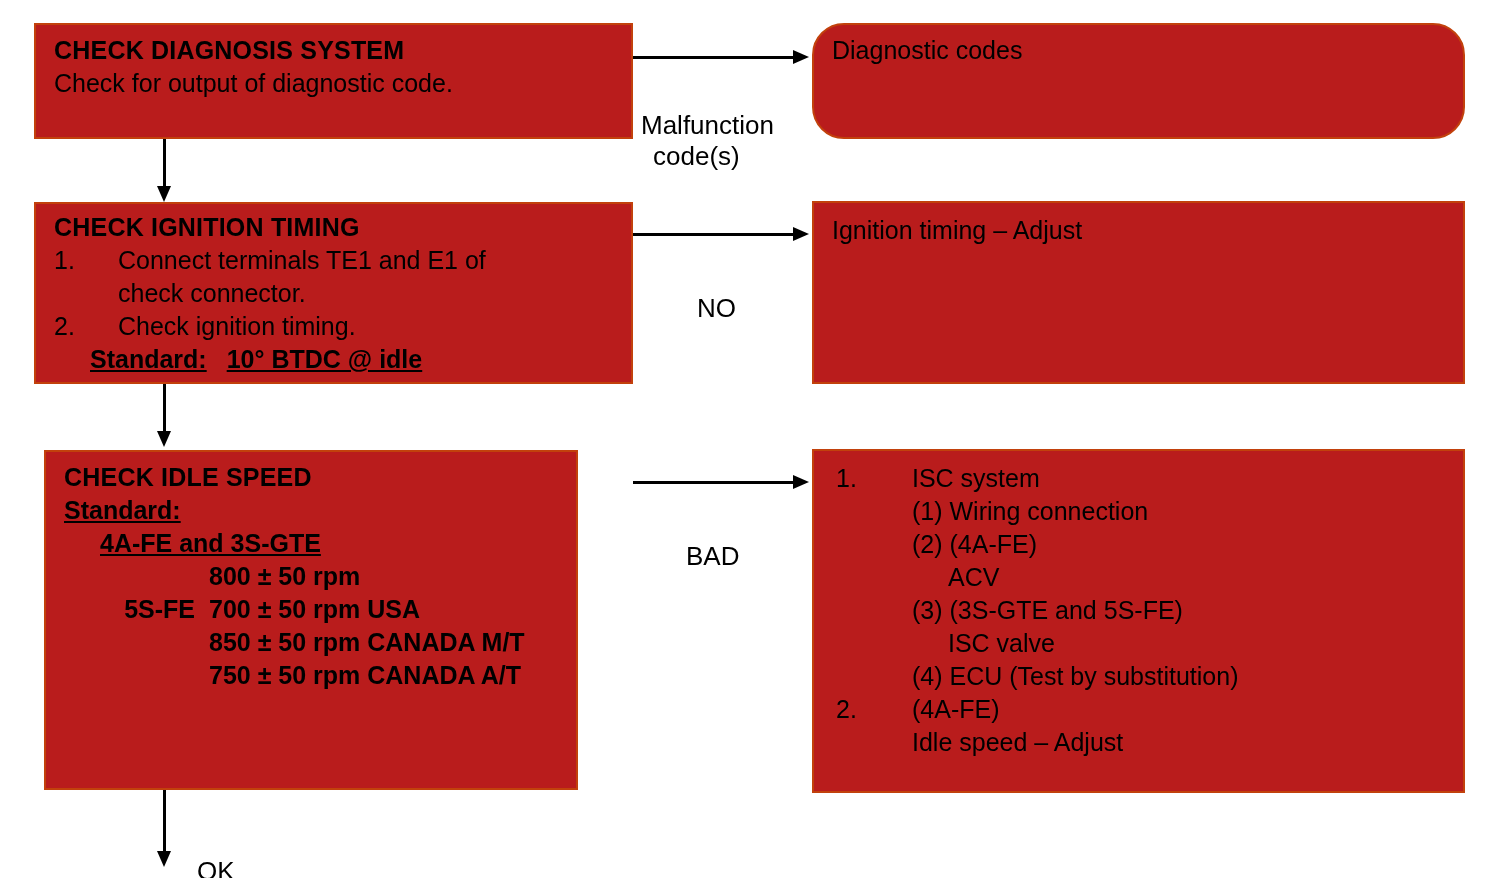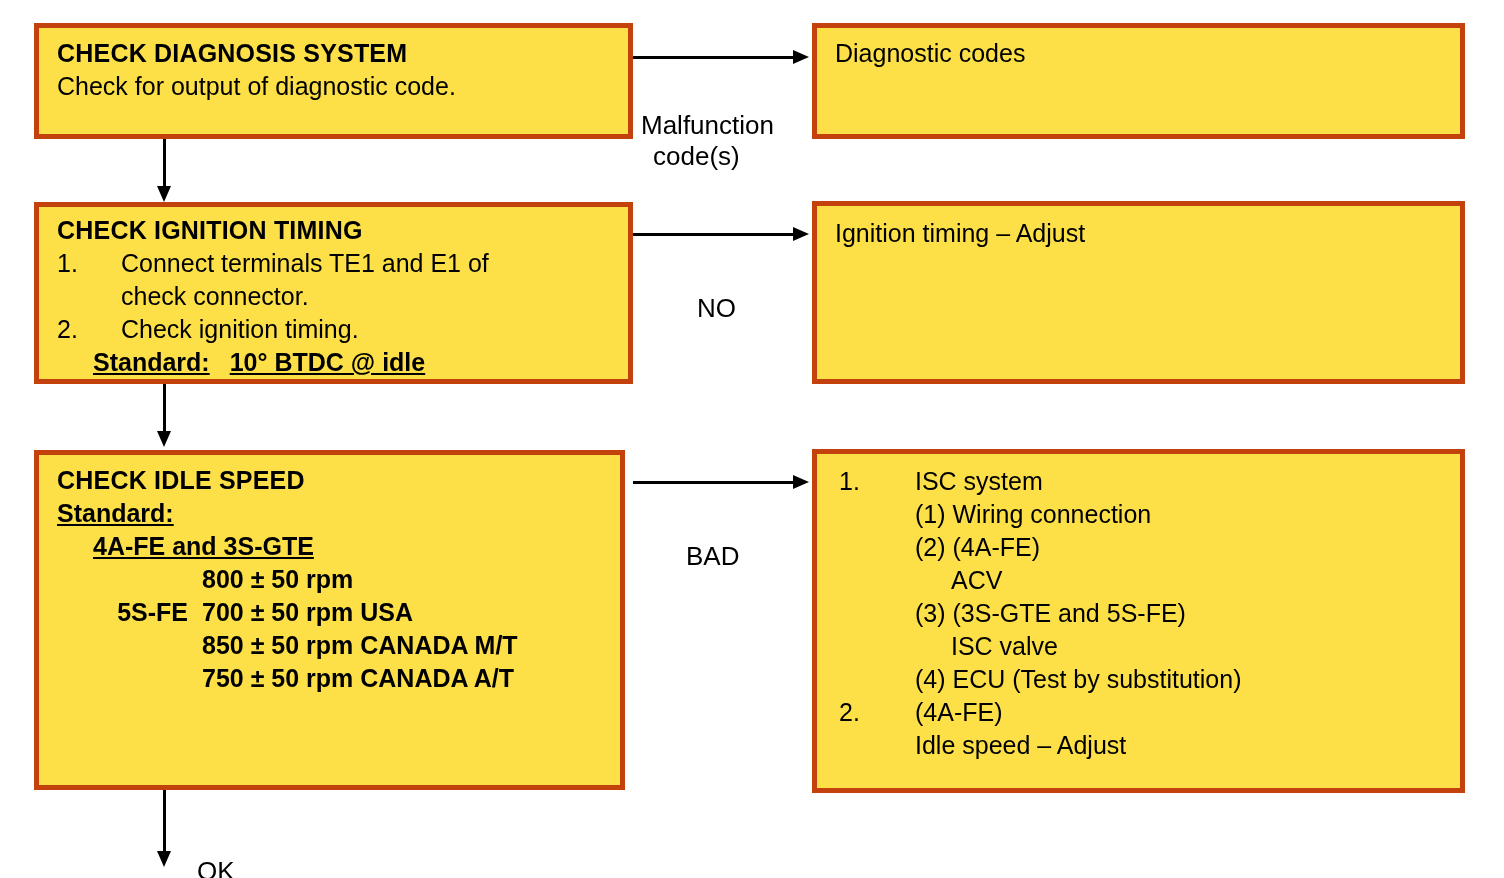--- a/index.html
+++ b/index.html
@@ -11,23 +11,23 @@
     position: relative;
     width: 1504px;
     height: 878px;
     background: #ffffff;
     font-family: "Liberation Sans", sans-serif;
     color: #000000;
     overflow: hidden;
   }
   .box {
     position: absolute;
-    border: 5px solid #c2410c;
+    border: 2px solid #c2410c;
     box-sizing: border-box;
-    background: #fde047;
+    background: #b91c1c;
   }
   .boxinner {
     position: absolute;
     left: 18px;
     top: 9px;
     right: 6px;
   }
   .ttl {
     font-weight: bold;
     font-size: 25px;
@@ -124,21 +124,21 @@
 
 <div id="page">
 
   <div class="box" style="left:34px; top:23px; width:599px; height:116px;">
     <div class="boxinner">
       <div class="ttl">CHECK DIAGNOSIS SYSTEM</div>
       <div class="bodyline">Check for output of diagnostic code.</div>
     </div>
   </div>
 
-  <div class="box" style="left:812px; top:23px; width:653px; height:116px;">
+  <div class="box" style="left:812px; top:23px; width:653px; height:116px;border-radius:32px;">
     <div class="boxinner">
       <div class="bodyline">Diagnostic codes</div>
     </div>
   </div>
 
   <div class="hline" style="left:633px; top:56px; width:163px;"></div>
   <div class="arrow-right" style="left:793px; top:50px;"></div>
   <div class="edgelabel" style="left:641px; top:62px;">
     <div>Malfunction</div>
     <div style="padding-left:12px;">code(s)</div>
@@ -176,21 +176,21 @@
   </div>
 
   <div class="hline" style="left:633px; top:233px; width:163px;"></div>
   <div class="arrow-right" style="left:793px; top:227px;"></div>
   <div class="edgelabel" style="left:697px; top:245px;">NO</div>
 
   <div class="vline" style="left:163px; top:384px; width:3px; height:48px;"></div>
   <div class="arrow-down" style="left:157px; top:431px;"></div>
   <div class="edgelabel" style="left:197px; top:401px;">OK</div>
 
-  <div class="box" style="left:34px; top:450px; width:591px; height:340px;">
+  <div class="box" style="left:44px; top:450px; width:534px; height:340px;">
     <div class="boxinner" style="top:9px;">
       <div class="ttl">CHECK IDLE SPEED</div>
       <div class="bodyline bold">Standard:</div>
       <div class="bodyline bold" style="padding-left:36px;">4A-FE and 3S-GTE</div>
       <div class="spec">
         <span class="spec-eng"></span>
         <span class="spec-val">800 ± 50 rpm</span>
       </div>
       <div class="spec">
         <span class="spec-eng">5S-FE</span>

